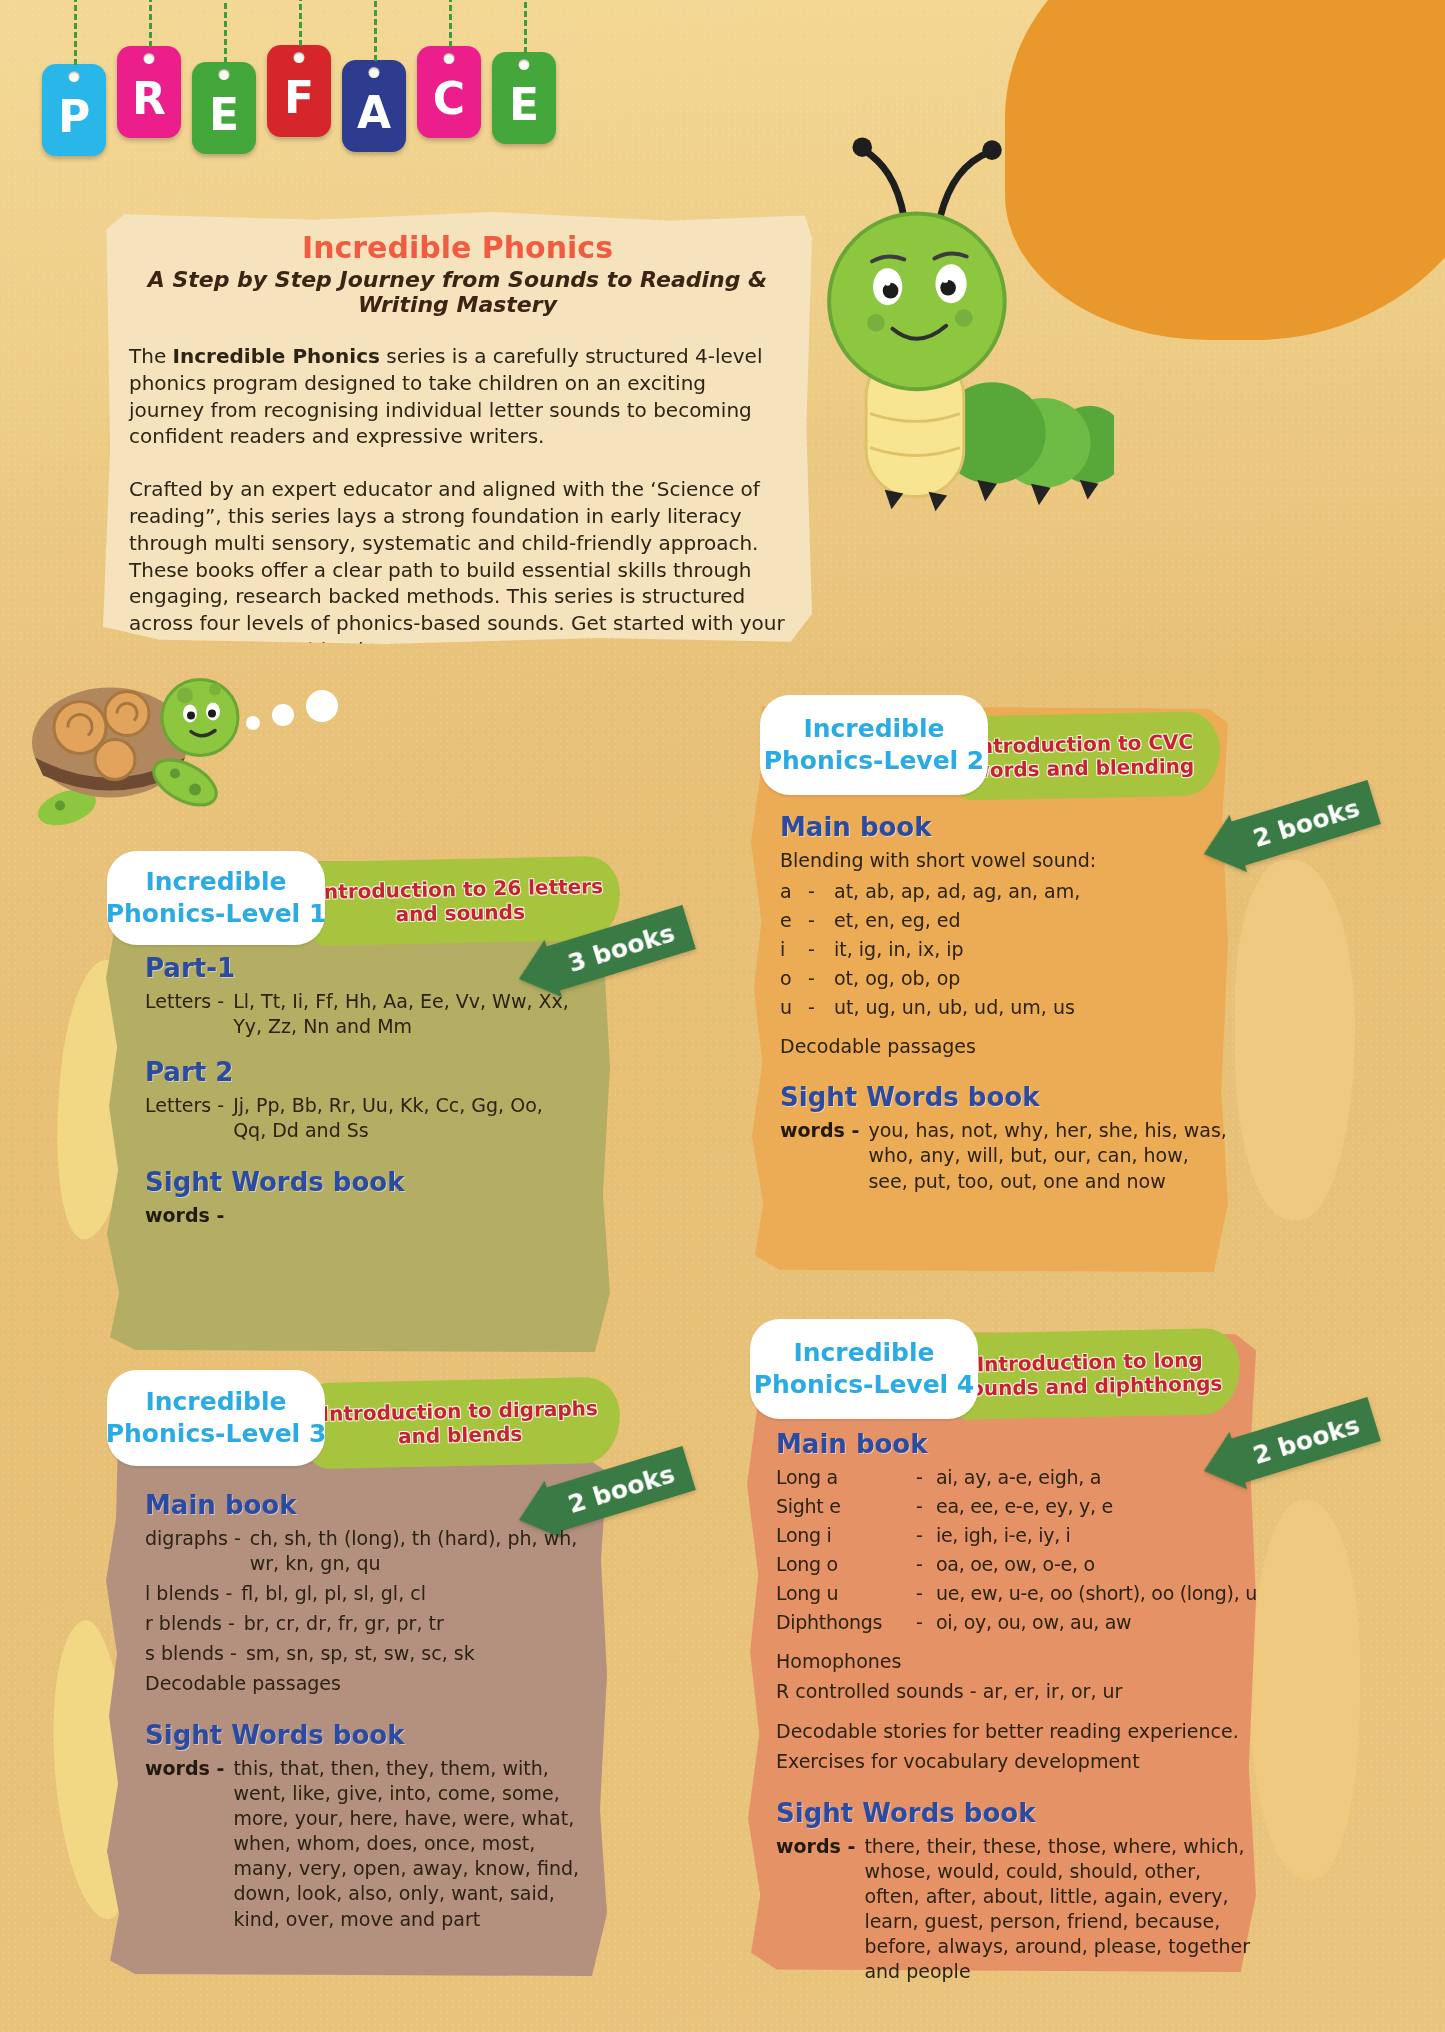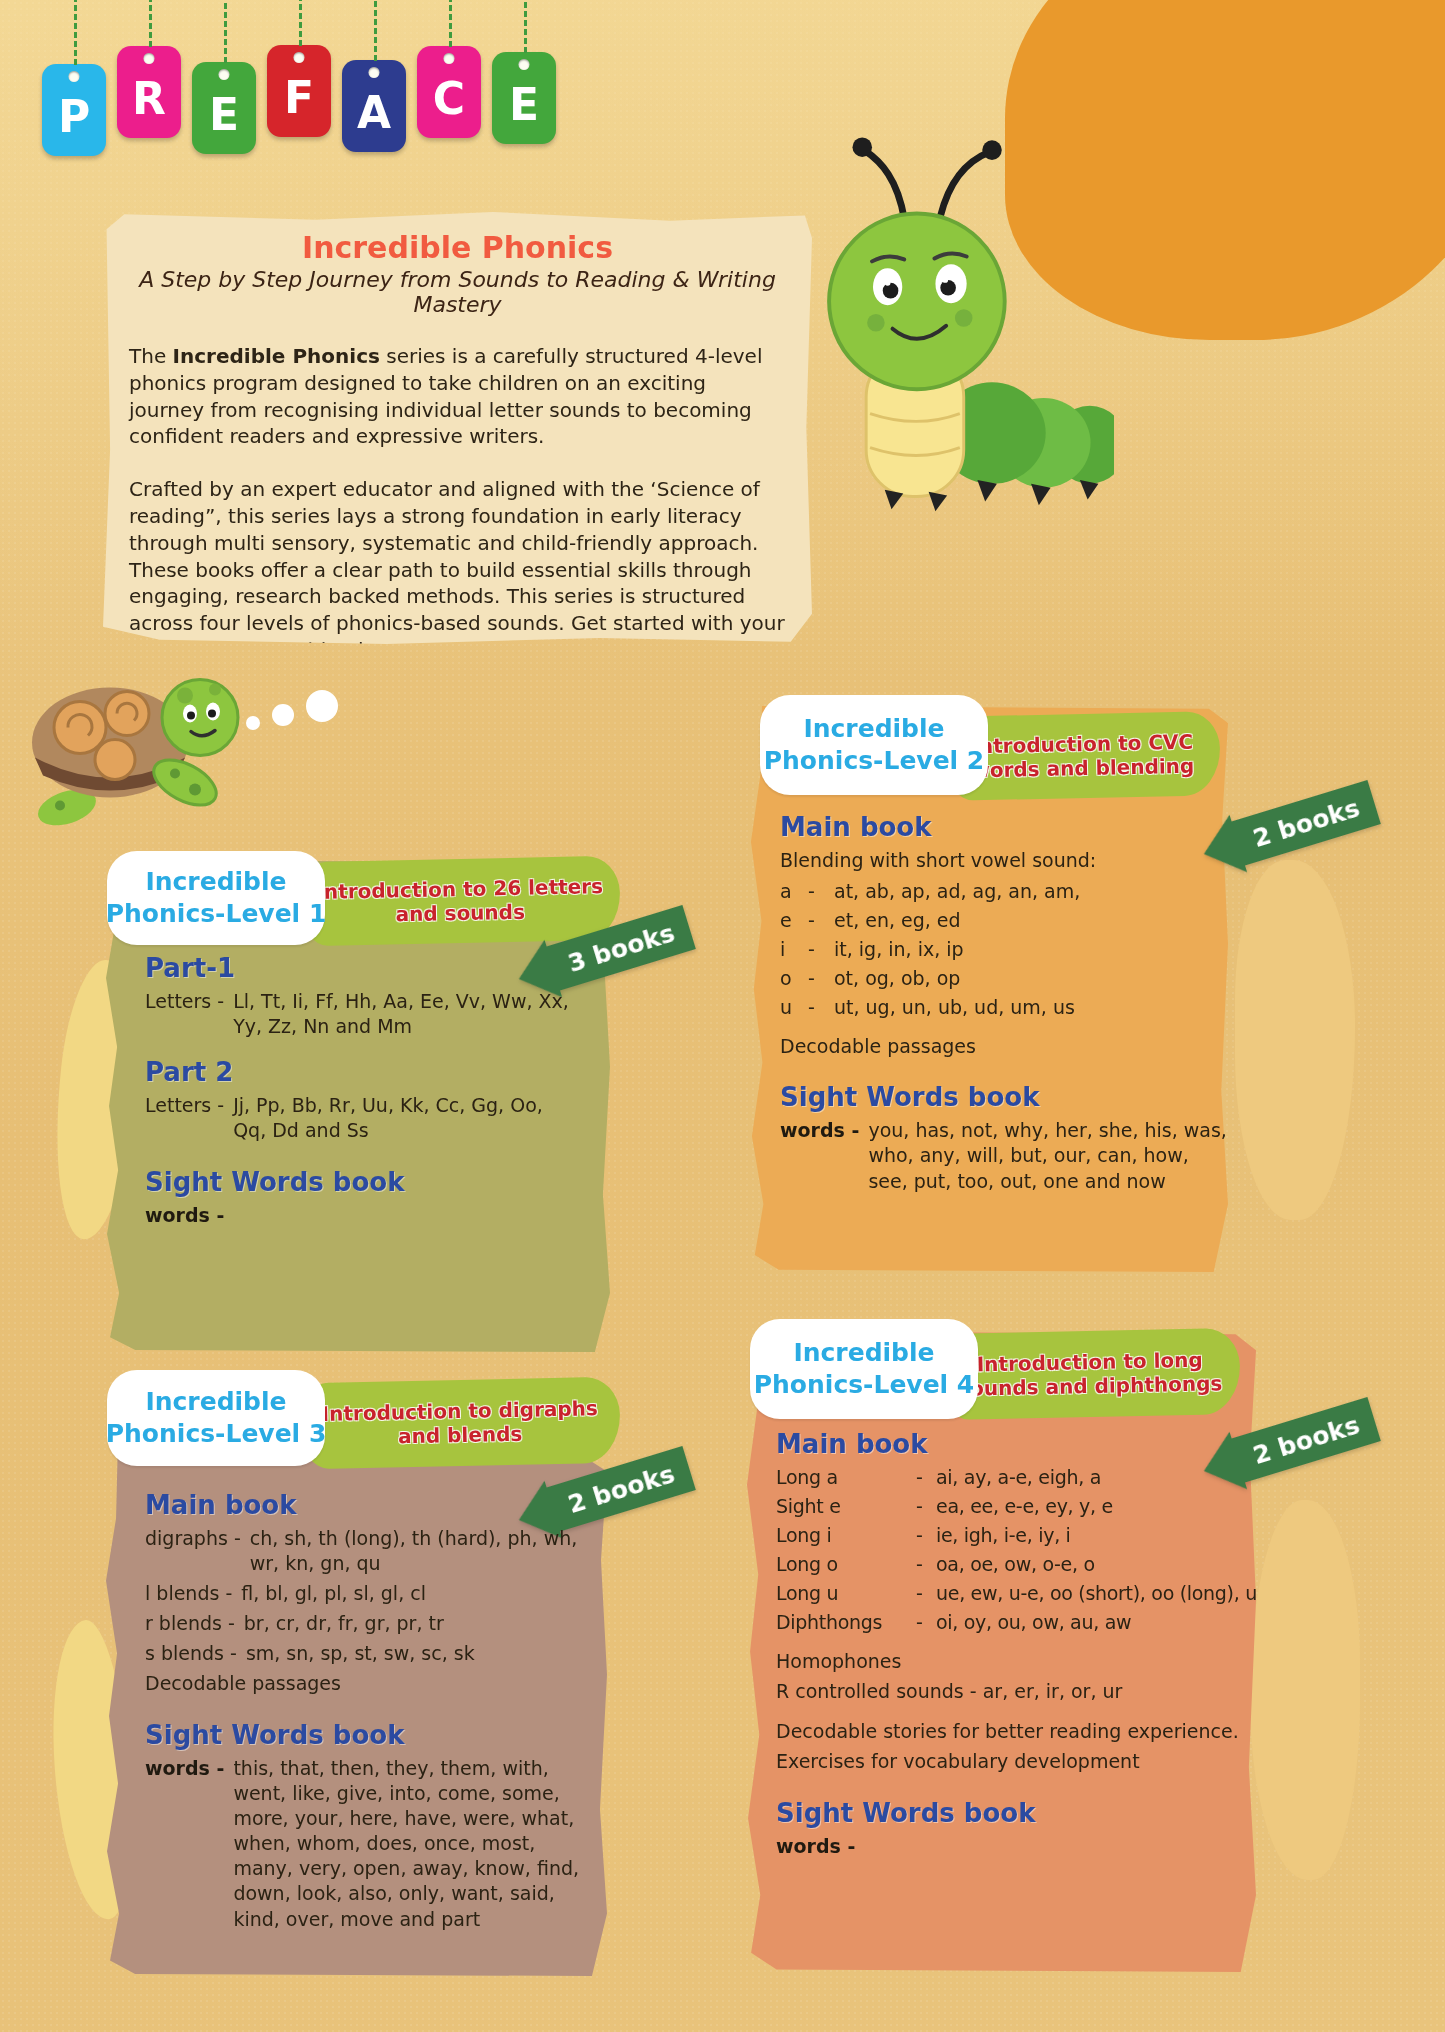--- a/index.html
+++ b/index.html
@@ -29,21 +29,21 @@
        background:#fdfdf3;border-radius:50%;box-shadow:inset 0 1px 2px rgba(0,0,0,.4);}
   .tag-letter{color:#fff;font-weight:700;font-size:44px;padding-top:12px;}
   .t0{margin-top:64px}.t1{margin-top:46px}.t2{margin-top:62px}.t3{margin-top:45px}
   .t4{margin-top:60px}.t5{margin-top:46px}.t6{margin-top:52px}
 
   
   .intro-box{position:absolute;left:103px;top:212px;width:709px;height:432px;z-index:3;
        box-sizing:border-box;padding:12px 26px;
        clip-path:polygon(0.5% 4%,3% 0.5%,30% 1.8%,55% 0%,80% 2%,99% 0.8%,100% 6%,99.2% 50%,100% 93%,97% 99.5%,70% 98.6%,40% 100%,8% 99%,0% 96%,1% 55%);}
   .intro-title{margin:6px 0 2px;text-align:center;color:#f15b40;font-size:30px;font-weight:700;}
-  .intro-subtitle{margin:2px 0 10px;text-align:center;color:#3c2415;font-size:22px;font-weight:400;font-style:italic;}
+  .intro-subtitle{margin:2px 0 10px;text-align:center;color:#3c2415;font-size:22px;font-weight:700;font-style:italic;}
   .intro-para{margin:26px 0;color:#2d2416;font-size:20px;line-height:1.34;}
 
   .caterpillar{position:absolute;left:792px;top:118px;width:322px;height:396px;z-index:2;}
   .turtle{position:absolute;left:15px;top:645px;width:260px;height:205px;z-index:3;}
   .thought-dot{position:absolute;background:#fff;border-radius:50%;z-index:3;}
   .d1{left:246px;top:716px;width:14px;height:14px;}
   .d2{left:272px;top:704px;width:22px;height:22px;}
   .d3{left:306px;top:690px;width:32px;height:32px;}
   .cloud-wrap{position:absolute;left:372px;top:628px;width:300px;height:190px;z-index:3;}
   .cloud-svg{position:absolute;inset:0;}
@@ -404,16 +404,17 @@
           <span class="kv-dash">-</span>
           <span class="kv-val">oi, oy, ou, ow, au, aw</span>
         </p>
         <p class="blk-plain gap">Homophones</p>
         <p class="blk-plain">R controlled sounds -  ar, er, ir, or, ur</p>
         <p class="blk-plain gap">Decodable stories for better reading experience.</p>
         <p class="blk-plain">Exercises for vocabulary development</p>
         <h3 class="blk-heading sight">Sight Words book</h3>
         <p class="blk-hang">
           <span class="hang-label bold">words -</span>
+          <span class="hang-text">there, their, these, those, where, which, whose, would, could, should, other, often, after, about, little, again, every, learn, guest, person, friend, because, before, always, around, please, together and people</span>
         </p>
       </div>
   </section>
 </div>
 
 </body></html>

